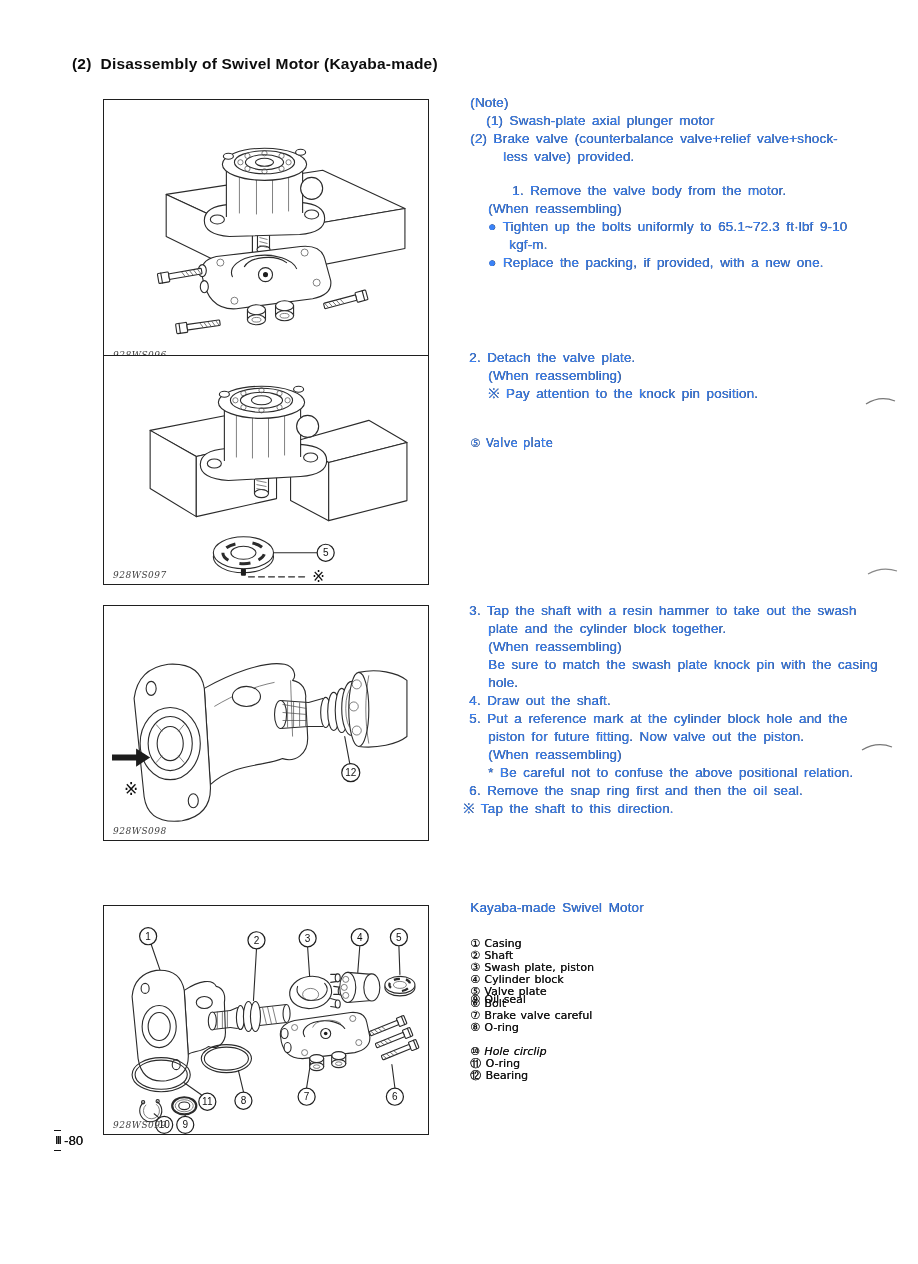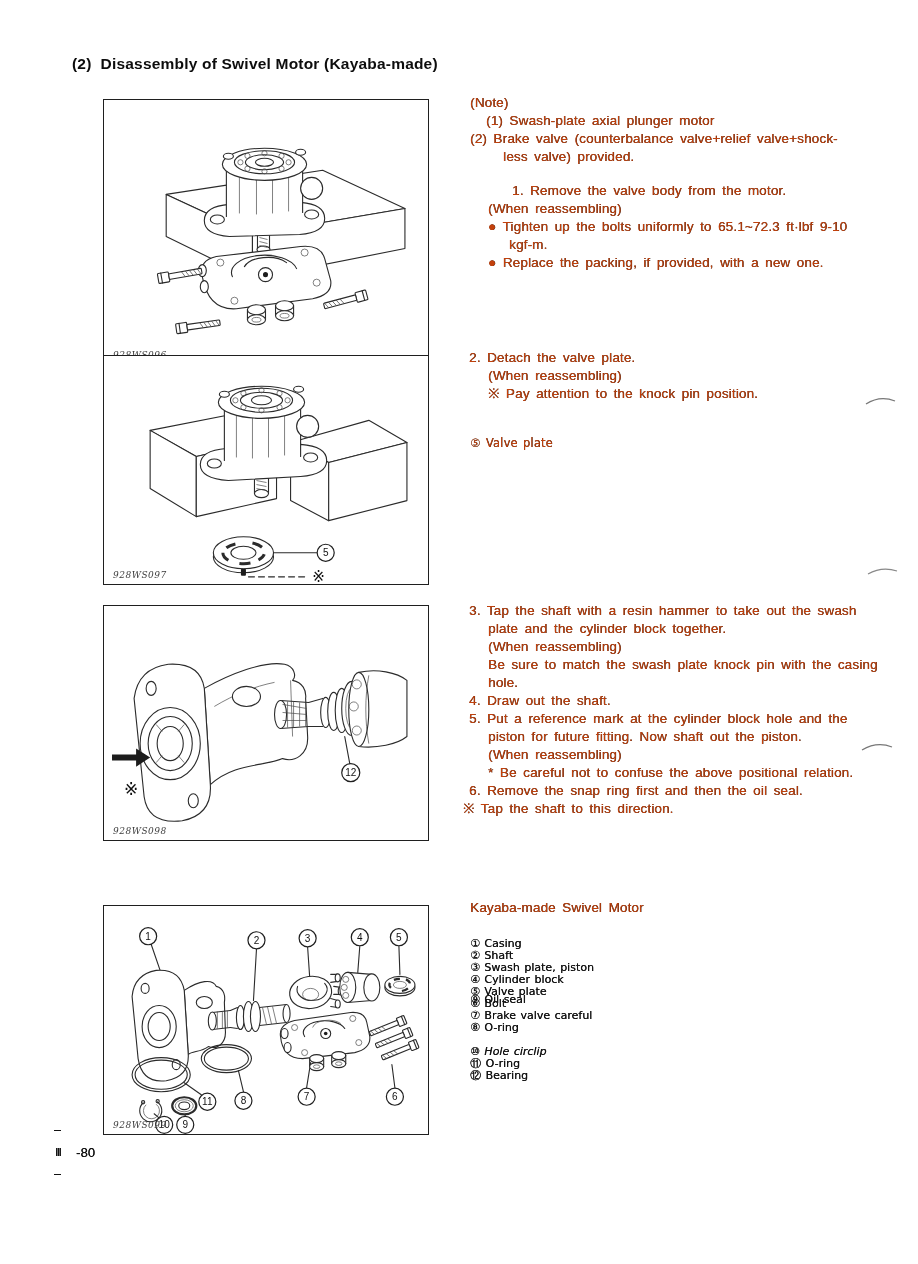--- a/index.html
+++ b/index.html
@@ -15,39 +15,39 @@
     position:absolute;border:1.6px solid #1f1f1f;background:#fff;box-sizing:border-box;
   }
   .fig svg{display:block;width:100%;height:100%;}
   .caption{
     position:absolute;left:9px;bottom:4px;
     font-family:"DejaVu Serif", serif;font-style:italic;font-size:9px;color:#3a3a3a;
     letter-spacing:.5px;
   }
   .tl{
     position:absolute;font-size:13.5px;line-height:15px;white-space:pre;
-    word-spacing:2.5px;letter-spacing:.15px;color:#c2410c;
+    word-spacing:2.5px;letter-spacing:.15px;color:#3b82f6;
     text-shadow:.25px 0 0 #141414;
   }
   .small{
     font-size:11.5px;font-family:"DejaVu Sans", sans-serif;word-spacing:1.5px;
     text-shadow:.2px 0 0 #141414;
   }
   .parts-item{
     position:absolute;font-size:11px;line-height:12px;white-space:pre;
     font-family:"DejaVu Sans", sans-serif;color:#141414;word-spacing:1px;
     text-shadow:.2px 0 0 #141414;
   }
   .pagenum{
     position:absolute;left:54px;top:1130px;font-size:13px;color:#111;
     display:flex;align-items:center;text-shadow:.25px 0 0 #111;
   }
   .roman{
     border-top:1.6px solid #111;border-bottom:1.6px solid #111;
-    letter-spacing:-1.5px;padding:16px 1px;font-size:11.5px;line-height:11px;margin-right:15px;
+    letter-spacing:-1.5px;padding:4px 1px;font-size:11.5px;line-height:11px;margin-right:3px;
   }
   .curl{position:absolute;}
   
   .ln{fill:none;stroke:#2b2b2b;stroke-width:1.1;stroke-linejoin:round;stroke-linecap:round;}
   .wh{fill:#fff;stroke:#2b2b2b;stroke-width:1.1;stroke-linejoin:round;}
   .thin{fill:none;stroke:#4a4a4a;stroke-width:.7;}
   .dk{fill:#1c1c1c;stroke:none;}
   .callout-circle{fill:#fff;stroke:#1f1f1f;stroke-width:1.2;}
   .callout-num{font-family:"Liberation Sans",sans-serif;font-size:10px;fill:#111;text-anchor:middle;}
   .refmark{font-family:"DejaVu Sans",sans-serif;font-size:15px;fill:#111;text-anchor:middle;}
@@ -446,21 +446,21 @@
 <div class="tl" style="left:488px;top:386px;">※ Pay attention to the knock pin position.</div>
 <div class="tl small" style="left:470px;top:436px;">⑤ Valve plate</div>
 
 <div class="tl" style="left:469px;top:603px;">3. Tap the shaft with a resin hammer to take out the swash</div>
 <div class="tl" style="left:488px;top:621px;">plate and the cylinder block together.</div>
 <div class="tl" style="left:488px;top:639px;">(When reassembling)</div>
 <div class="tl" style="left:488px;top:657px;">Be sure to match the swash plate knock pin with the casing</div>
 <div class="tl" style="left:488px;top:675px;">hole.</div>
 <div class="tl" style="left:469px;top:693px;">4. Draw out the shaft.</div>
 <div class="tl" style="left:469px;top:711px;">5. Put a reference mark at the cylinder block hole and the</div>
-<div class="tl" style="left:488px;top:729px;">piston for future fitting. Now shaft out the piston.</div>
+<div class="tl" style="left:488px;top:729px;">piston for future fitting. Now valve out the piston.</div>
 <div class="tl" style="left:488px;top:747px;">(When reassembling)</div>
 <div class="tl" style="left:488px;top:765px;">* Be careful not to confuse the above positional relation.</div>
 <div class="tl" style="left:469px;top:783px;">6. Remove the snap ring first and then the oil seal.</div>
 <div class="tl" style="left:463px;top:801px;">※ Tap the shaft to this direction.</div>
 
 <div class="tl" style="left:470px;top:900px;">Kayaba-made Swivel Motor</div>
 <div class="parts-item" style="left:470px;top:938px;">① Casing</div>
 <div class="parts-item" style="left:470px;top:950px;">② Shaft</div>
 <div class="parts-item" style="left:470px;top:962px;">③ Swash plate, piston</div>
 <div class="parts-item" style="left:470px;top:974px;">④ Cylinder block</div>

